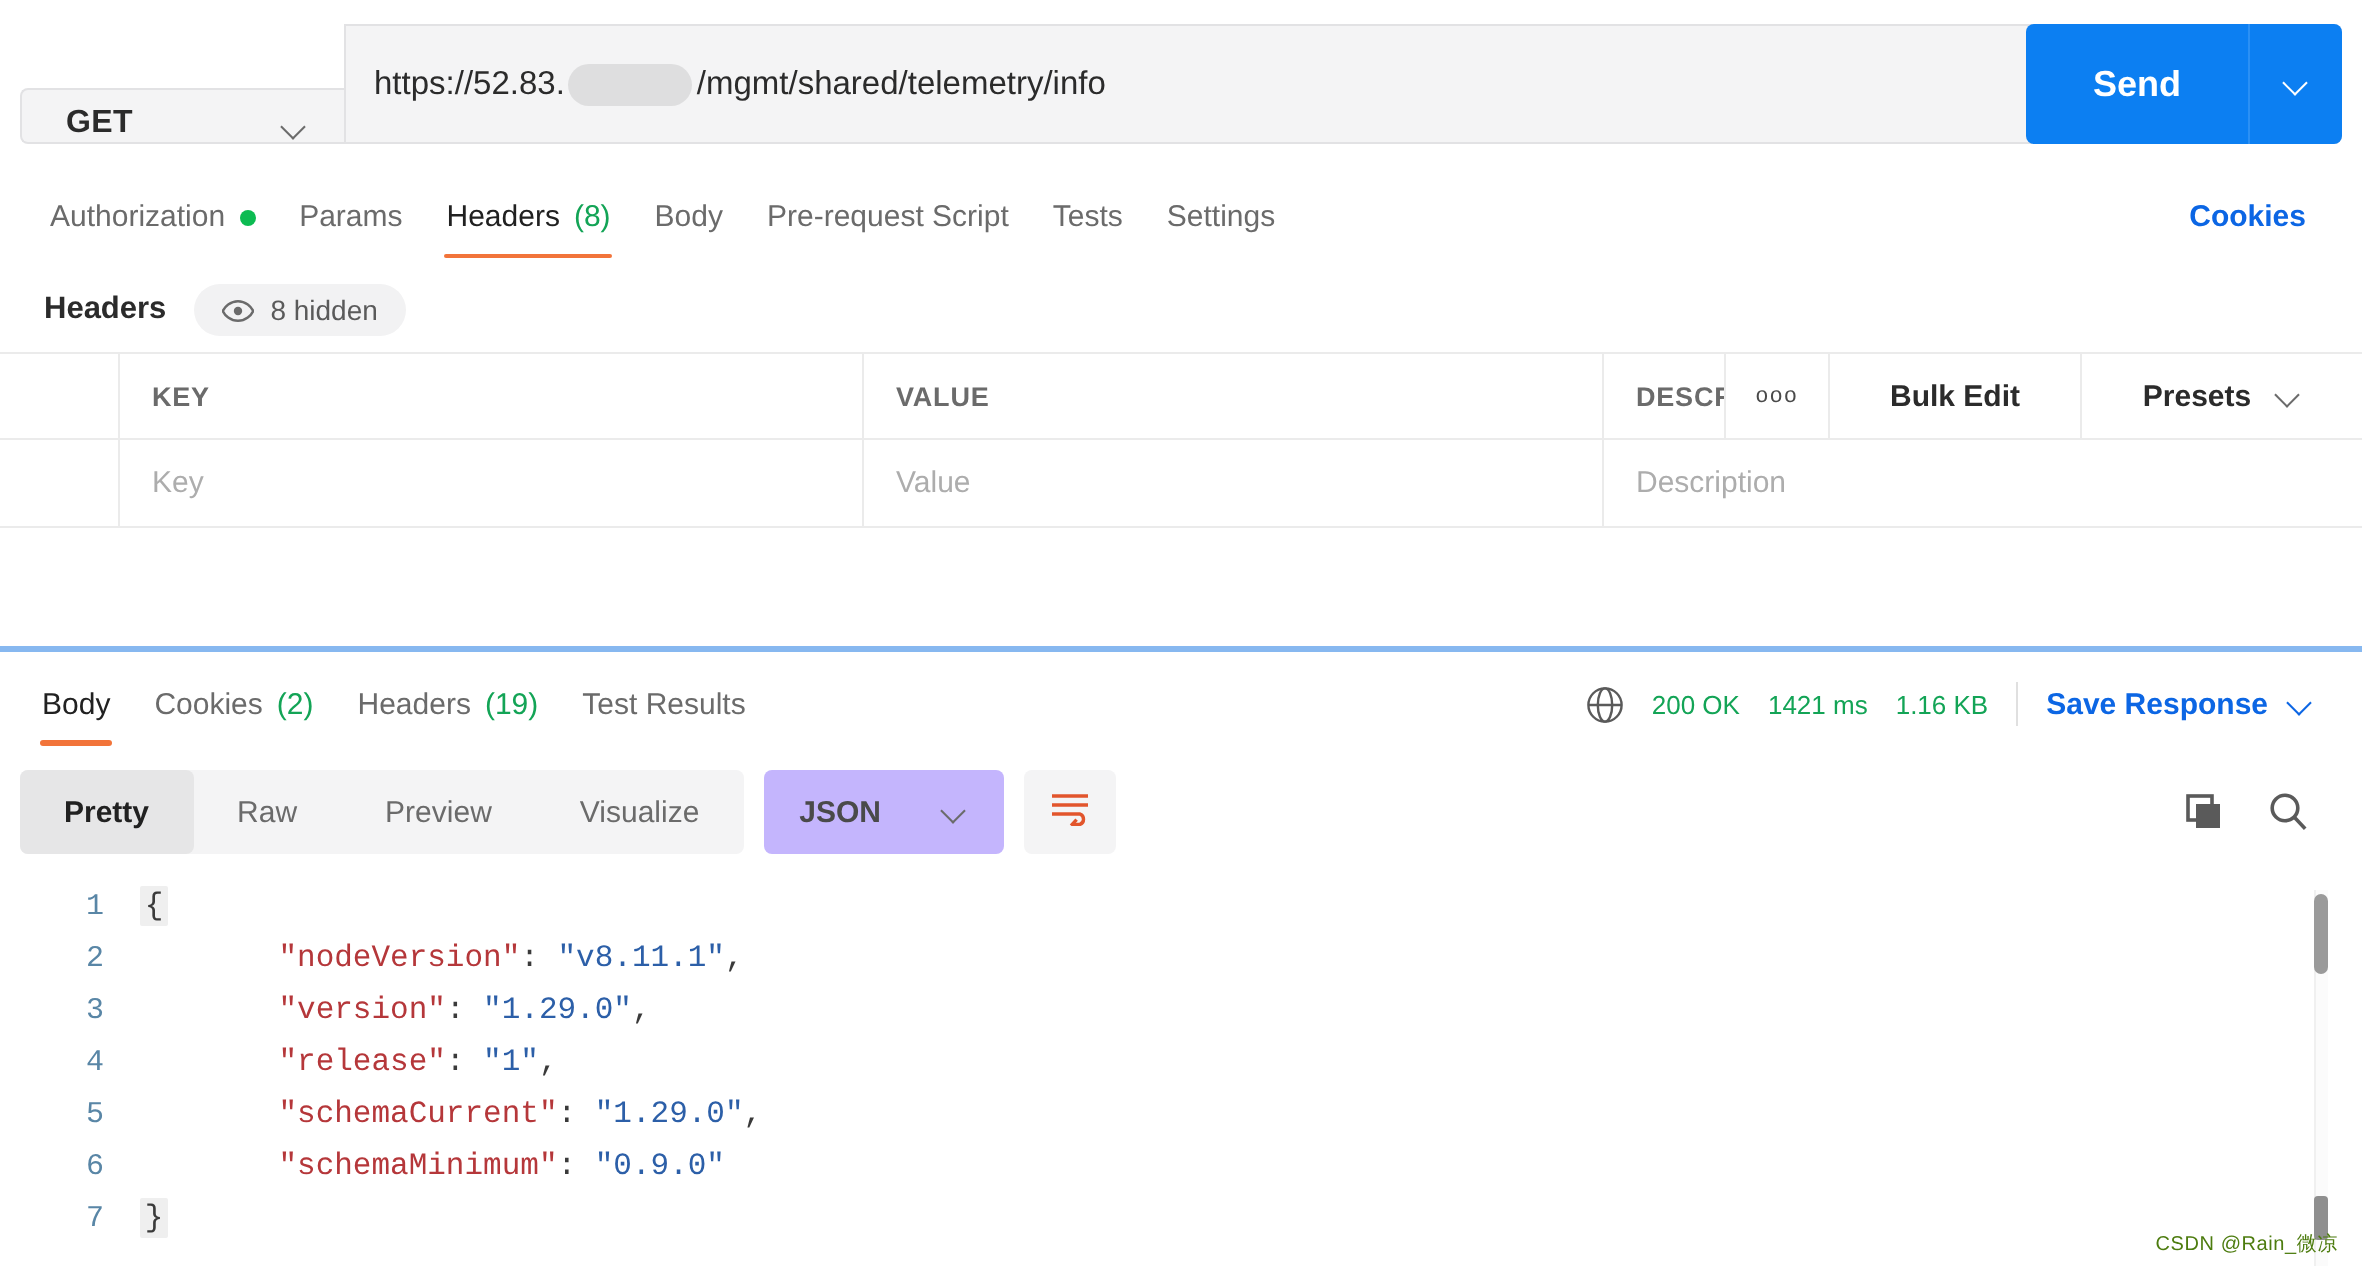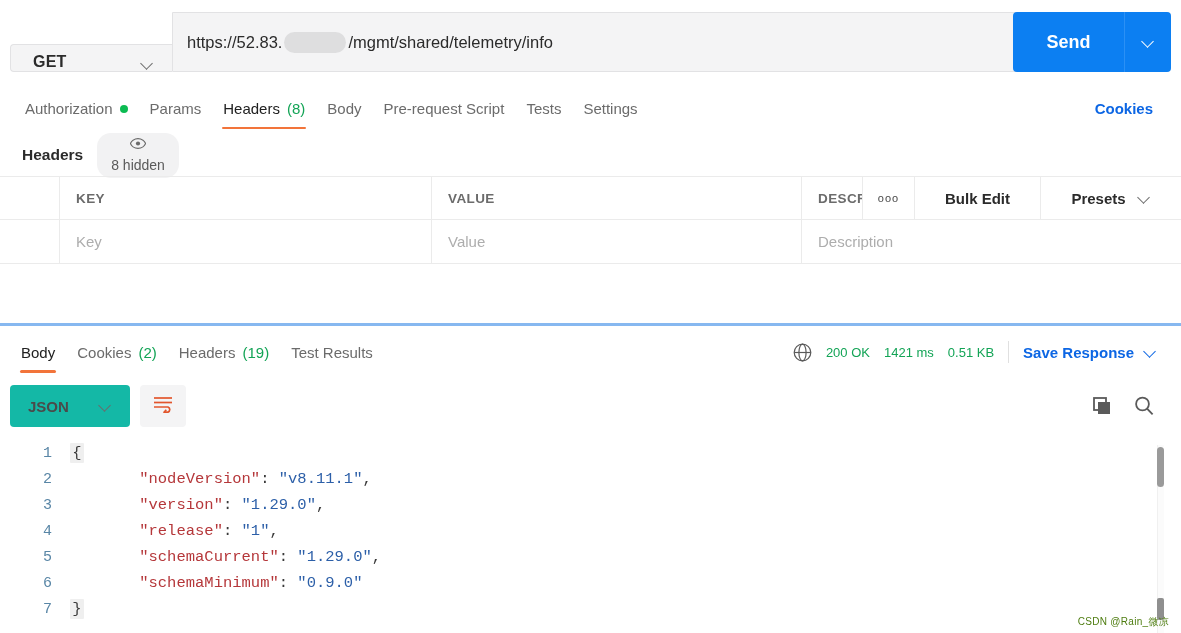--- a/index.html
+++ b/index.html
@@ -84,21 +84,21 @@
 
   
   .headers-bar {
     position: absolute; left: 0; top: 134px; width: 1181px; height: 42px;
     display: flex; align-items: center; padding: 0 22px; gap: 14px;
   }
   .headers-title { font-size: 15.5px; font-weight: 700; color: #2b2b2b; }
   .hidden-pill {
     display: flex; align-items: center; gap: 8px;
     background: #f2f2f3; border-radius: 14px; padding: 5px 14px;
-    font-size: 14px; color: #5a5a5a; cursor: pointer; flex-direction: column;
+    font-size: 14px; color: #5a5a5a; cursor: pointer;
   }
   .eye { width: 16px; height: 11px; position: relative; }
   .eye svg { display: block; }
 
   
   .tbl { position: absolute; left: 0; top: 176px; width: 1181px; }
   .tbl-row { display: flex; border-top: 1px solid #ebebeb; border-bottom: 1px solid #ebebeb; height: 44px; }
   .tbl-row.body-row { border-top: none; }
   .cell {
     display: flex; align-items: center; padding: 0 16px;
@@ -143,21 +143,21 @@
   .seg {
     display: flex; background: #f4f4f5; border-radius: 4px; height: 42px; align-items: stretch;
   }
   .seg-item {
     display: flex; align-items: center; padding: 0 22px;
     font-size: 15px; color: #6b6b6b; cursor: pointer;
   }
   .seg-item.sel { background: #e6e6e7; color: #212121; font-weight: 700; border-radius: 4px; }
   .fmt-box {
     display: flex; align-items: center; gap: 30px;
-    background: #14b8a6; border-radius: 4px; height: 42px; padding: 0 18px; cursor: pointer; text-align: right;
+    background: #c4b5fd; border-radius: 4px; height: 42px; padding: 0 18px; cursor: pointer; text-align: right;
   }
   .fmt-label { font-size: 15px; font-weight: 700; color: #4a4a4a; }
   .wrap-box {
     display: flex; align-items: center; justify-content: center;
     background: #f4f4f5; border-radius: 4px; height: 42px; width: 46px; cursor: pointer;
   }
   .viewer-icons { margin-left: auto; display: flex; align-items: center; gap: 20px; padding-right: 16px; }
   .icon-btn { cursor: pointer; display: flex; }
 
   
@@ -323,30 +323,44 @@
     <div class="res-meta">
       <span class="globe">
         <svg width="19" height="19" viewBox="0 0 19 19">
           <circle cx="9.5" cy="9.5" r="8.3" fill="none" stroke="#5a5a5a" stroke-width="1.2"></circle>
           <ellipse cx="9.5" cy="9.5" rx="3.6" ry="8.3" fill="none" stroke="#5a5a5a" stroke-width="1.2"></ellipse>
           <line x1="1.2" y1="9.5" x2="17.8" y2="9.5" stroke="#5a5a5a" stroke-width="1.2"></line>
         </svg>
       </span>
       <span class="stat">200 OK</span>
       <span class="stat">1421 ms</span>
-      <span class="stat">0.51 KB</span>
+      <span class="stat">1.16 KB</span>
       <span class="vline"></span>
       <span class="save-resp-wrap">
         <span class="save-resp">Save Response</span>
         <span class="chev"></span>
       </span>
     </div>
   </div>
 
   <div class="viewer-bar">
+    <div class="seg">
+      <div class="seg-item sel">
+        <span>Pretty</span>
+      </div>
+      <div class="seg-item">
+        <span>Raw</span>
+      </div>
+      <div class="seg-item">
+        <span>Preview</span>
+      </div>
+      <div class="seg-item">
+        <span>Visualize</span>
+      </div>
+    </div>
     <div class="fmt-box">
       <span class="fmt-label">JSON</span>
       <span class="chev"></span>
     </div>
     <div class="wrap-box">
       <span>
         <svg width="22" height="18" viewBox="0 0 22 18">
           <line x1="2" y1="3" x2="20" y2="3" stroke="#e2552c" stroke-width="1.7"></line>
           <line x1="2" y1="7.5" x2="20" y2="7.5" stroke="#e2552c" stroke-width="1.7"></line>
           <path d="M2 12h14a2.8 2.8 0 0 1 0 5.2h-3.6" fill="none" stroke="#e2552c" stroke-width="1.7"></path>

